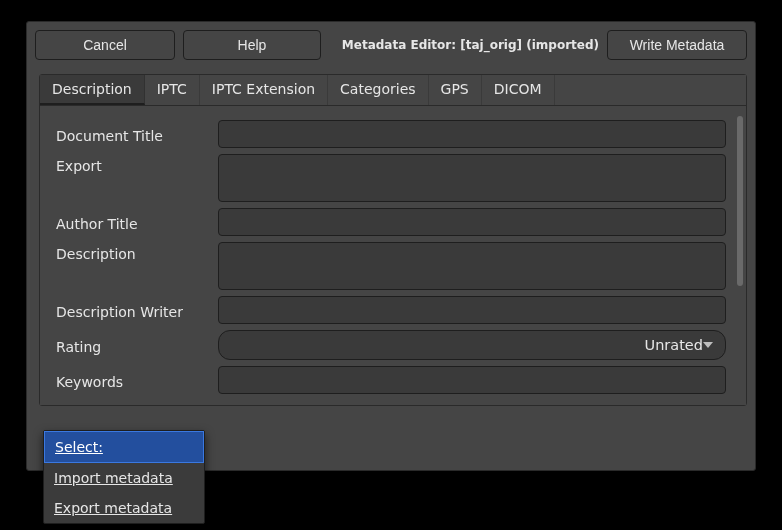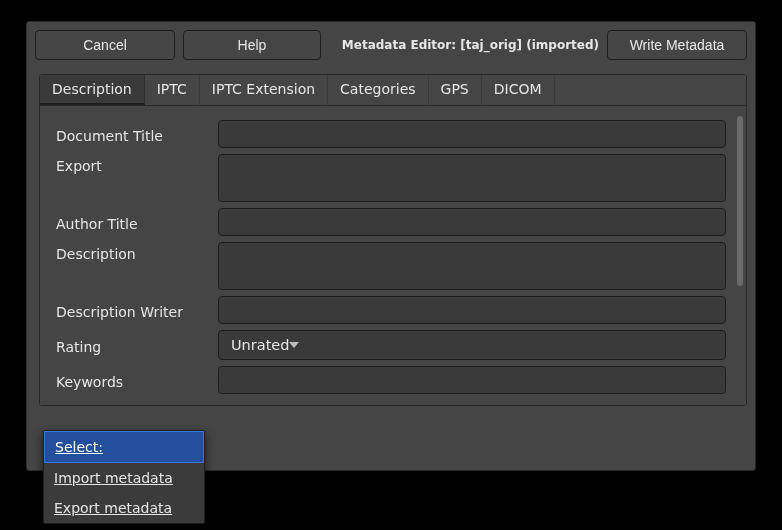--- a/index.html
+++ b/index.html
@@ -39,22 +39,22 @@
 
   .row { display: flex; align-items: center; margin-bottom: 6px; gap: 12px; }
   .row.tall { align-items: flex-start; }
   .lbl { width: 150px; color: #e6e6e6; font-size: 14px; padding-top: 4px; }
   .field {
     flex: 1; height: 28px; background: #3a3a3a; border: 1px solid #1e1e1e; border-radius: 4px;
     color: #e6e6e6; padding: 0 8px; font-size: 14px;
   }
   .field.multiline { height: 48px; resize: none; padding-top: 5px; }
   .select {
-    flex: 1; height: 30px; background: #3a3a3a; border: 1px solid #1e1e1e; border-radius: 4px;
-    display: flex; align-items: center; justify-content: flex-start; padding: 11px 12px; cursor: pointer;
+    flex: 1; height: 30px; background: #3a3a3a; border: 1px solid #1e1e1e; border-radius: 12px;
+    display: flex; align-items: center; justify-content: flex-end; padding: 11px 12px; cursor: pointer;
   }
   .select .sel-text { font-size: 14.5px; color: #e6e6e6; }
   .select .caret { width: 0; height: 0; border-left: 5px solid transparent; border-right: 5px solid transparent; border-top: 6px solid #bdbdbd; }
 
   .bottom-strip { flex: 1; }
   .popup {
     position: absolute; left: 43px; top: 430px; width: 162px;
     background: #3b3b3b; border: 1px solid #1e1e1e; border-radius: 2px;
     box-shadow: 0 4px 10px rgba(0,0,0,.6);
   }

